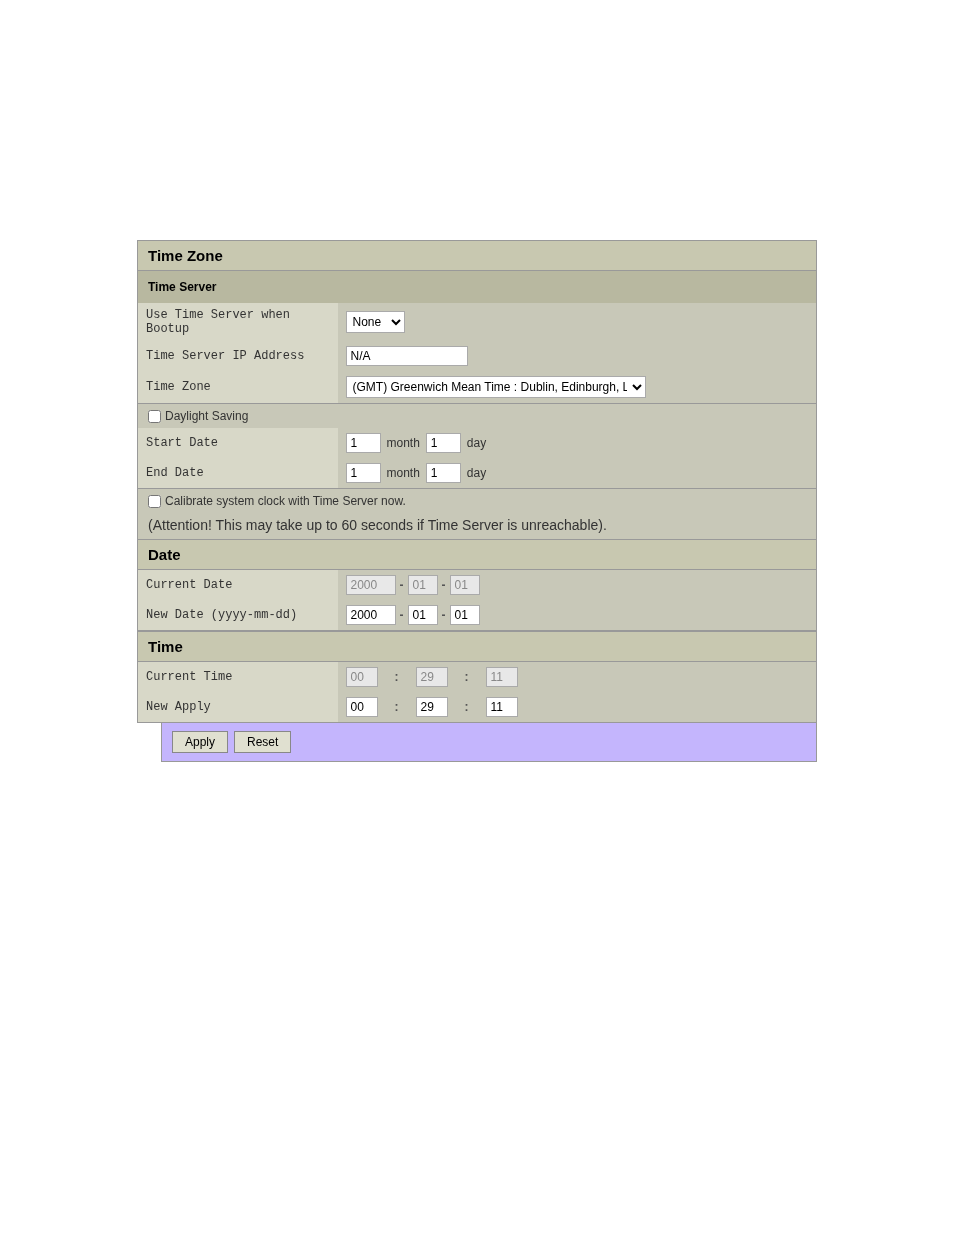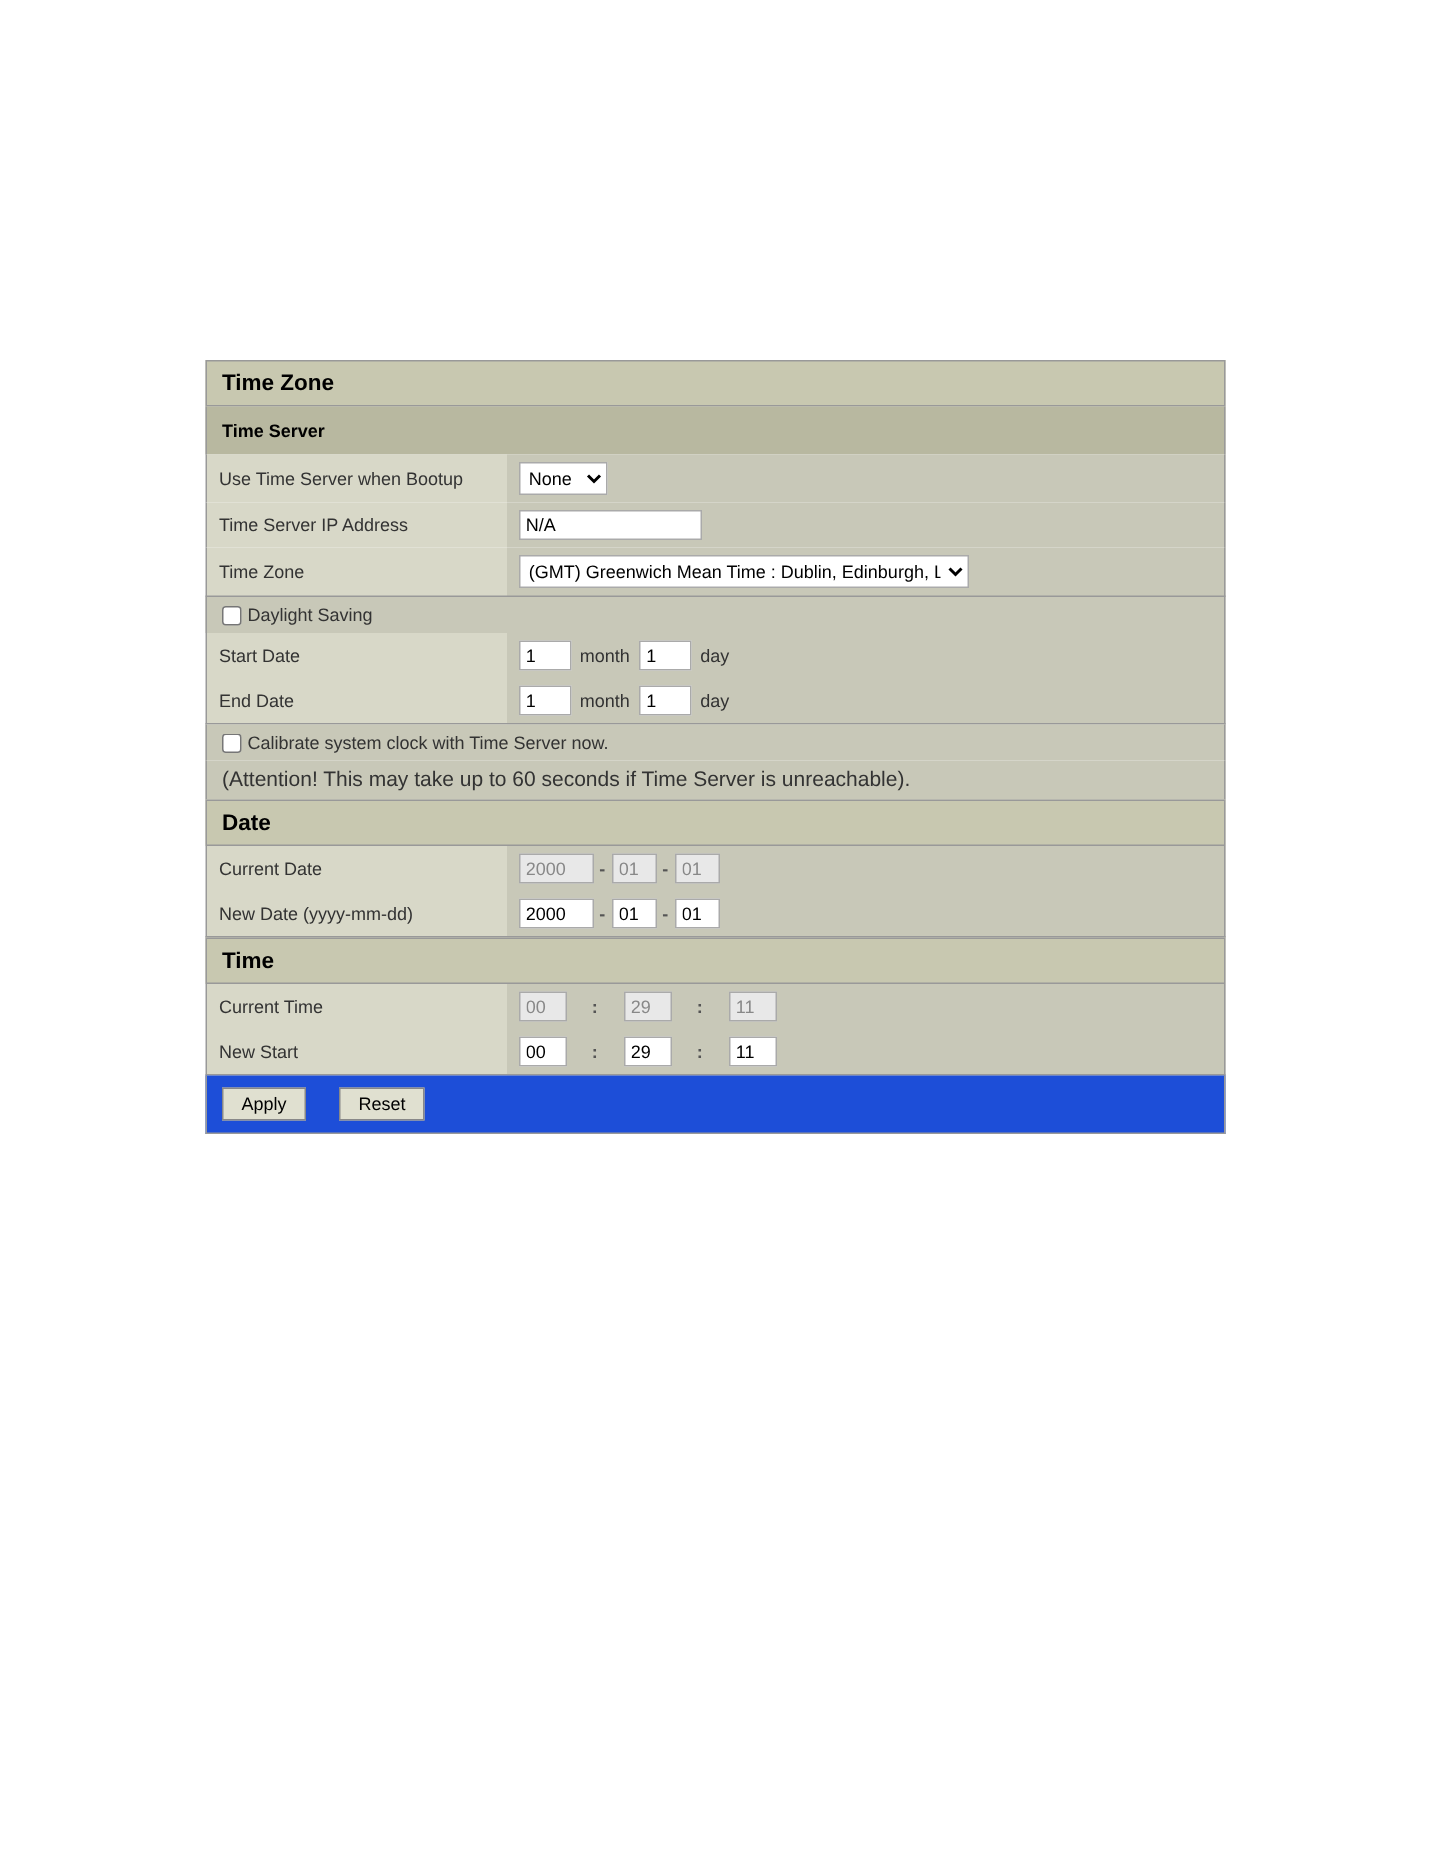--- a/index.html
+++ b/index.html
@@ -39,20 +39,21 @@
       border-bottom: 1px solid #999;
     }
     .form-table tr td {
       padding: 5px 8px;
       vertical-align: middle;
     }
     .form-table tr td:first-child {
       background: #d8d8c8;
       width: 200px;
       color: #333;
+      font-family: Liberation Mono, monospace;
     }
     .form-table tr td:last-child {
       background: #c8c8b8;
       margin-left: 32px;
     }
     input[type="text"] {
       border: 1px solid #aaa;
       background: #fff;
       padding: 2px 4px;
       font-size: 12px;
@@ -86,27 +87,28 @@
       display: flex;
       align-items: center;
       gap: 15px;
     }
     .time-sep {
       font-weight: bold;
       color: #555;
       padding: 0 2px;
     }
     .btn-row {
-      background: #1d4ed8;
+      background: #c4b5fd;
       border-left: 1px solid #999;
       border-right: 1px solid #999;
       border-bottom: 1px solid #999;
       padding: 8px 10px;
       display: flex;
-      gap: 22px;
+      gap: 6px;
+      margin-left: 24px;
     }
     button {
       border: 1px solid #888;
       background: #e0e0d0;
       padding: 3px 12px;
       font-size: 12px;
       cursor: pointer;
       color: #000;
     }
     .checkbox-row {
@@ -246,21 +248,21 @@
         <div class="time-row">
           <input type="text" class="disabled-input" style="width: 32px;" value="00" readonly="">
           <span class="time-sep">:</span>
           <input type="text" class="disabled-input" style="width: 32px;" value="29" readonly="">
           <span class="time-sep">:</span>
           <input type="text" class="disabled-input" style="width: 32px;" value="11" readonly="">
         </div>
       </td>
     </tr>
     <tr>
-      <td>New Start</td>
+      <td>New Apply</td>
       <td>
         <div class="time-row">
           <input type="text" style="width: 32px;" value="00">
           <span class="time-sep">:</span>
           <input type="text" style="width: 32px;" value="29">
           <span class="time-sep">:</span>
           <input type="text" style="width: 32px;" value="11">
         </div>
       </td>
     </tr>

